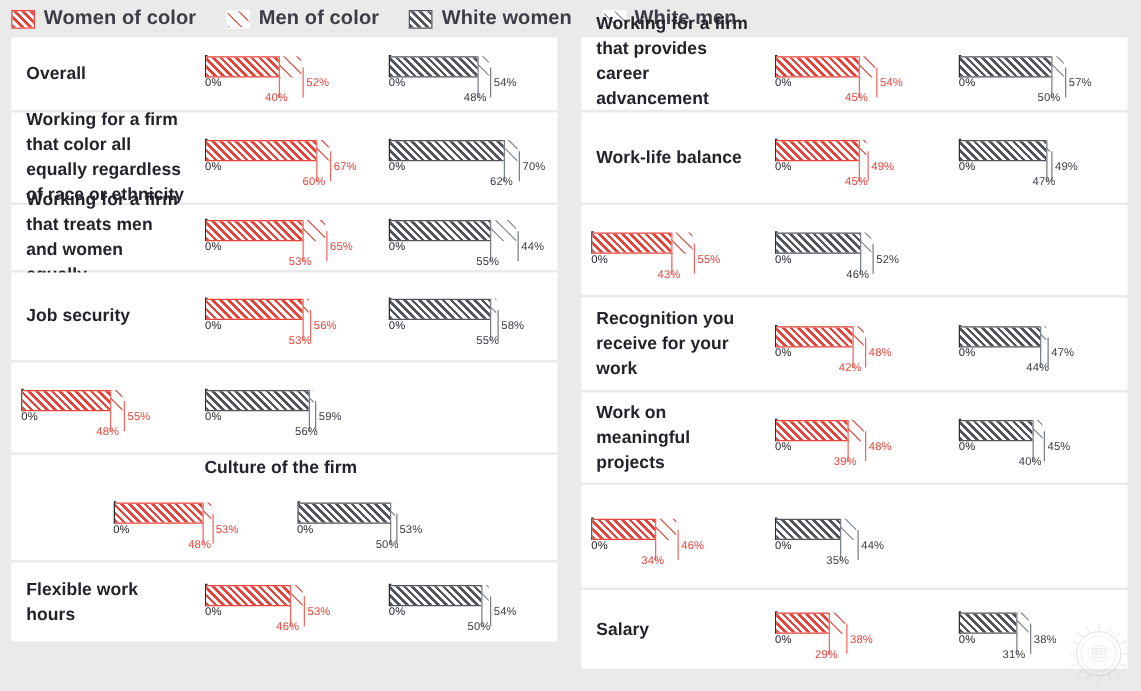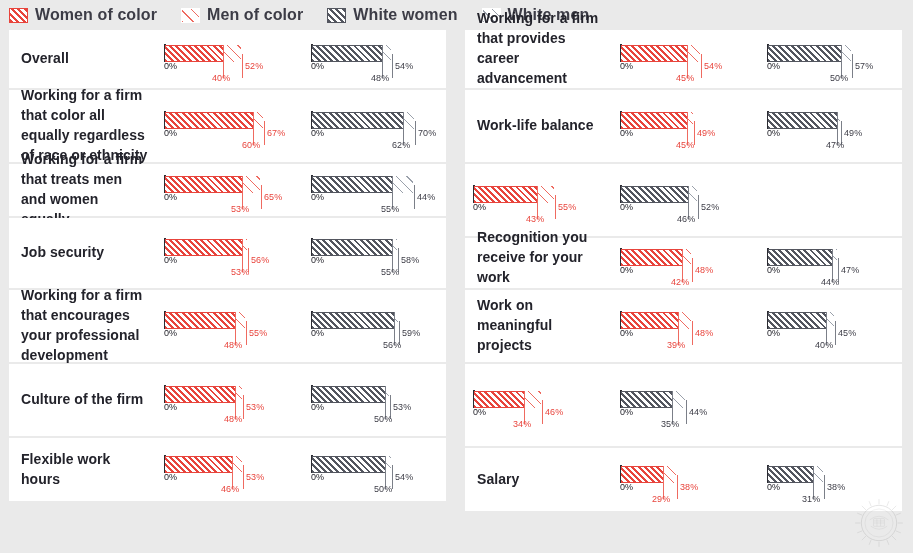--- a/index.html
+++ b/index.html
@@ -306,21 +306,20 @@
               <div class="tick lower grey" style="left: 81px;"></div>
               <div class="tick upper grey" style="left: 87px;"></div>
               <div class="lbl lbl-zero">0%</div>
               <div class="lbl lbl-upper grey" style="left: 90px;">58%</div>
               <div class="lbl lbl-lower grey" style="left: 70px;">55%</div>
             </div>
           </div>
         </div>
       </div>
       <div class="panel" style="height: 72px;">
-        <div class="panel-title">Working for a firm that encourages your professional development</div>
         <div class="charts">
           <div class="mini">
             <div class="plot">
               <div class="axis-base red"></div>
               <div class="bar-dense red" style="width: 70px;"></div>
               <div class="bar-sparse red" style="left: 71px; width: 10px;"></div>
               <div class="tick lower red" style="left: 71px;"></div>
               <div class="tick upper red" style="left: 82px;"></div>
               <div class="lbl lbl-zero">0%</div>
               <div class="lbl lbl-upper red" style="left: 85px;">55%</div>
@@ -334,21 +333,21 @@
               <div class="bar-sparse grey" style="left: 83px; width: 4px;"></div>
               <div class="tick lower grey" style="left: 83px;"></div>
               <div class="tick upper grey" style="left: 88px;"></div>
               <div class="lbl lbl-zero">0%</div>
               <div class="lbl lbl-upper grey" style="left: 91px;">59%</div>
               <div class="lbl lbl-lower grey" style="left: 72px;">56%</div>
             </div>
           </div>
         </div>
       </div>
-      <div class="panel" style="height: 72px;">
+      <div class="panel" style="height: 84px; flex-direction: column;">
         <div class="panel-title">Culture of the firm</div>
         <div class="charts">
           <div class="mini">
             <div class="plot">
               <div class="axis-base red"></div>
               <div class="bar-dense red" style="width: 70px;"></div>
               <div class="bar-sparse red" style="left: 71px; width: 7px;"></div>
               <div class="tick lower red" style="left: 71px;"></div>
               <div class="tick upper red" style="left: 79px;"></div>
               <div class="lbl lbl-zero">0%</div>
@@ -480,21 +479,21 @@
               <div class="bar-sparse grey" style="left: 68px; width: 9px;"></div>
               <div class="tick lower grey" style="left: 68px;"></div>
               <div class="tick upper grey" style="left: 78px;"></div>
               <div class="lbl lbl-zero">0%</div>
               <div class="lbl lbl-upper grey" style="left: 81px;">52%</div>
               <div class="lbl lbl-lower grey" style="left: 57px;">46%</div>
             </div>
           </div>
         </div>
       </div>
-      <div class="panel" style="height: 50px; align-items: flex-end;">
+      <div class="panel" style="height: 74px;">
         <div class="panel-title">Recognition you receive for your work</div>
         <div class="charts">
           <div class="mini">
             <div class="plot">
               <div class="axis-base red"></div>
               <div class="bar-dense red" style="width: 61px;"></div>
               <div class="bar-sparse red" style="left: 62px; width: 9px;"></div>
               <div class="tick lower red" style="left: 62px;"></div>
               <div class="tick upper red" style="left: 72px;"></div>
               <div class="lbl lbl-zero">0%</div>

